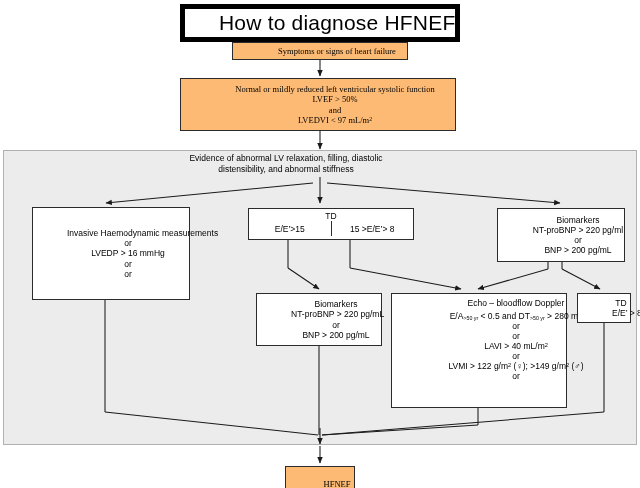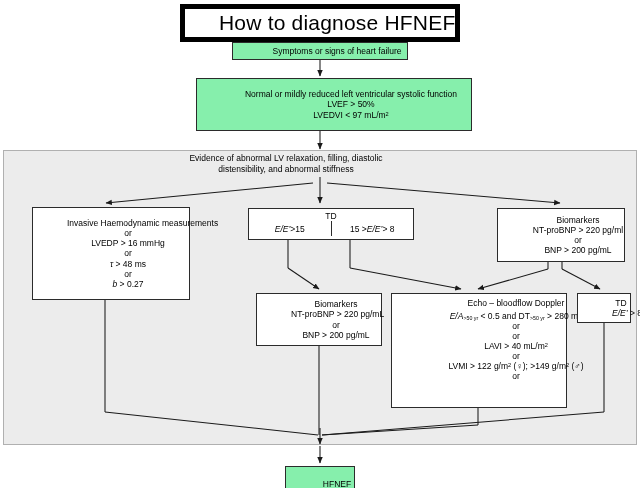--- a/index.html
+++ b/index.html
@@ -39,26 +39,26 @@
   
   #title-box {
     left: 180px; top: 4px; width: 280px; height: 38px;
     border: 5px solid #000000;
     background: #ffffff;
     z-index: 12;
   }
   #title-box .ln { font-size: 21px; letter-spacing: .2px; }
 
   
-  .grey { background: #86efac; }
+  .grey { background: #fdba74; font-family: Liberation Serif, serif; }
 
   #symptoms-box { left: 232px; top: 42px; width: 176px; height: 18px; }
   #symptoms-box .ln { font-size: 8.5px; }
 
-  #lvef-box { left: 196px; top: 78px; width: 276px; height: 53px; }
+  #lvef-box { left: 180px; top: 78px; width: 276px; height: 53px; }
   #lvef-box .ln { font-size: 8.5px; }
 
   
   #evidence-panel {
     position: absolute;
     left: 3px; top: 150px; width: 634px; height: 295px;
     background: #ececec;
     border: 1px solid #b0b0b0;
     z-index: 2;
   }
@@ -101,21 +101,21 @@
   #echo-box .ln { font-size: 8.5px; margin-left: 40px; }
   #echo-box .hdr { margin-bottom: 3px; }
 
   #td-bottom-box { left: 577px; top: 293px; width: 54px; height: 30px; }
   #td-bottom-box .ln { font-size: 8.5px; }
 
   
   #hfnef-box { left: 285px; top: 466px; width: 70px; height: 36px; }
   #hfnef-box .ln { font-size: 8.5px; }
 
-  .it { font-style: italic; }
+  .it { }
   sub { font-size: 0.62em; vertical-align: -0.22em; }
   sup { font-size: 0.66em; vertical-align: 0.38em; }
 </style>
 </head>
 <body>
 
 <div id="root">
 
   <div id="evidence-panel"></div>
 
@@ -169,36 +169,35 @@
     <span class="ln">How to diagnose HFNEF</span>
   </div>
 
   <div class="node grey" id="symptoms-box">
     <span class="ln">Symptoms  or signs of heart failure</span>
   </div>
 
   <div class="node grey" id="lvef-box">
     <span class="ln">Normal or mildly reduced left ventricular systolic function</span>
     <span class="ln">LVEF &gt; 50%</span>
+    <span class="ln">and</span>
     <span class="ln"><span>LVEDVI &lt; 97 mL/m</span><sup>2</sup></span>
   </div>
 
   <div id="evidence-title">
     <div>Evidence of abnormal LV relaxation, filling, diastolic</div>
     <div>distensibility, and abnormal stiffness</div>
   </div>
 
   <div class="node" id="invasive-box">
     <span class="ln">Invasive Haemodynamic measurements</span>
     <span class="ln">or</span>
     <span class="ln">LVEDP &gt; 16 mmHg</span>
     <span class="ln">or</span>
-    <span class="ln"><span class="it">τ</span><span> &gt; 48 ms</span></span>
-    <span class="ln">or</span>
-    <span class="ln"><span class="it">b</span><span> &gt; 0.27</span></span>
+    <span class="ln">or</span>
   </div>
 
   <div class="node" id="td-top-box">
     <div class="td-head">TD</div>
     <div class="td-cols">
       <div class="td-l">
           <span class="it">E/E</span>
           <span class="it">’</span>
           <span> &gt;15</span>
         </div>

